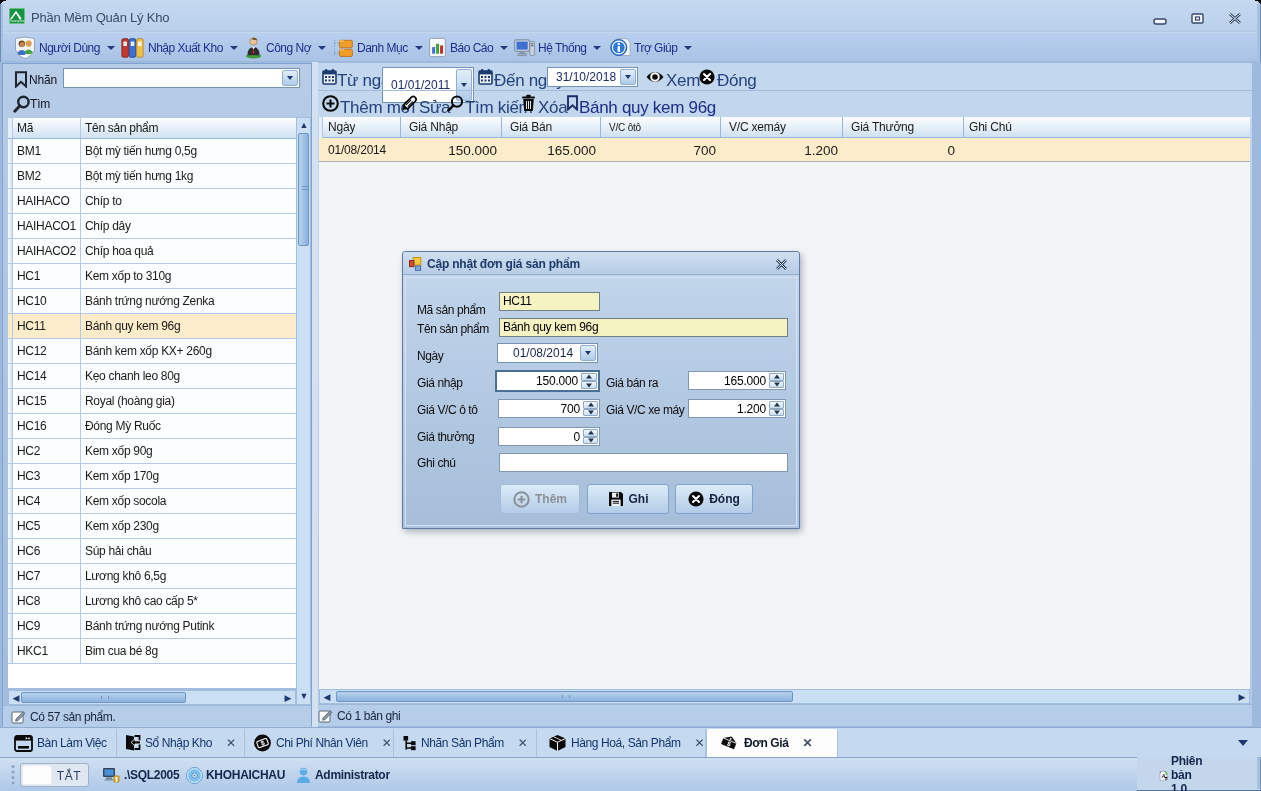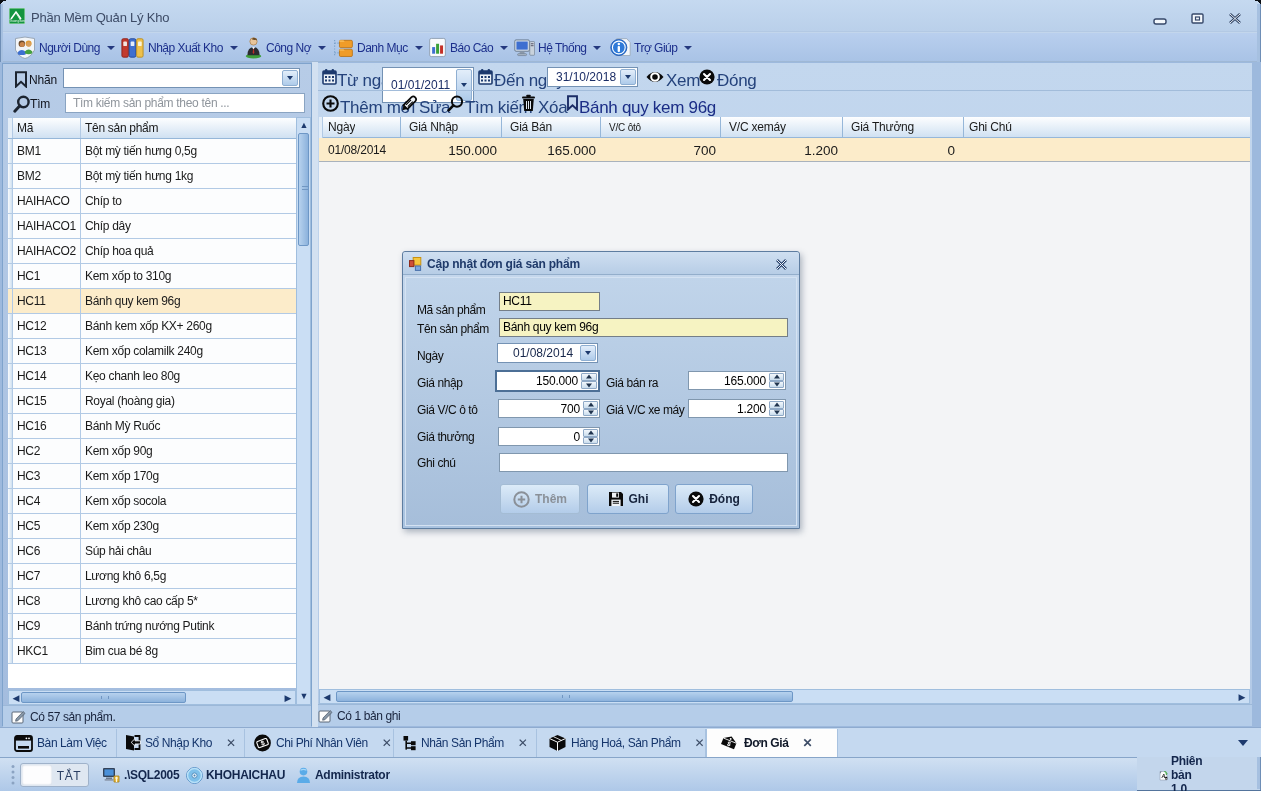--- a/index.html
+++ b/index.html
@@ -194,21 +194,20 @@
         <div class="combobtn">
           <div class="dna"></div>
         </div>
       </div>
 
     <svg class="abs" style="left:10px;top:31px" width="18" height="18" viewBox="0 0 18 18">
         <circle cx="10.4" cy="7" r="5.2" fill="none" stroke="#1c2430" stroke-width="2.4"></circle>
         <path d="M6.8 10.8 L1.8 16.2" stroke="#1c2430" stroke-width="2.9" stroke-linecap="round"></path>
       </svg>
     <div class="abs lab" style="left:27px;top:33px">Tìm</div>
-    <div class="abs" style="left:62px;top:29px;width:240px;height:20px;background:#fff;border:1px solid #8aa4c2;color:#8f959c;font-size:12px;letter-spacing:-.3px;line-height:18px;padding-left:7px">Tìm kiếm sản phẩm theo tên ...</div>
 
     <div id="ltable" class="grid" style="left:5px;top:53px;width:288px;height:571px;border-top:1px solid #b2cae5">
       <div class="lrow lhead">
           <div class="lind" style="background:#e4eef8"></div>
           <div class="lc1">Mã</div>
           <div class="lc2">Tên sản phẩm</div>
         </div>
       <div class="lrow">
           <div class="lind"></div>
           <div class="lc1">BM1</div>
@@ -232,49 +231,49 @@
       <div class="lrow">
           <div class="lind"></div>
           <div class="lc1">HAIHACO2</div>
           <div class="lc2">Chíp hoa quả</div>
         </div>
       <div class="lrow">
           <div class="lind"></div>
           <div class="lc1">HC1</div>
           <div class="lc2">Kem xốp to 310g</div>
         </div>
+      <div class="lrow">
+          <div class="lind"></div>
+          <div class="lc1">HC10</div>
+          <div class="lc2">Bánh trứng nướng Zenka</div>
+        </div>
       <div class="lrow sel">
           <div class="lind"></div>
           <div class="lc1">HC11</div>
           <div class="lc2">Bánh quy kem 96g</div>
         </div>
       <div class="lrow">
           <div class="lind"></div>
           <div class="lc1">HC12</div>
           <div class="lc2">Bánh kem xốp KX+ 260g</div>
         </div>
       <div class="lrow">
           <div class="lind"></div>
-          <div class="lc1">HC13</div>
-          <div class="lc2">Kem xốp colamilk 240g</div>
-        </div>
-      <div class="lrow">
-          <div class="lind"></div>
           <div class="lc1">HC14</div>
           <div class="lc2">Kẹo chanh leo 80g</div>
         </div>
       <div class="lrow">
           <div class="lind"></div>
           <div class="lc1">HC15</div>
           <div class="lc2">Royal (hoàng gia)</div>
         </div>
       <div class="lrow">
           <div class="lind"></div>
           <div class="lc1">HC16</div>
-          <div class="lc2">Bánh Mỳ Ruốc</div>
+          <div class="lc2">Đóng Mỳ Ruốc</div>
         </div>
       <div class="lrow">
           <div class="lind"></div>
           <div class="lc1">HC2</div>
           <div class="lc2">Kem xốp 90g</div>
         </div>
       <div class="lrow">
           <div class="lind"></div>
           <div class="lc1">HC3</div>
           <div class="lc2">Kem xốp 170g</div>

